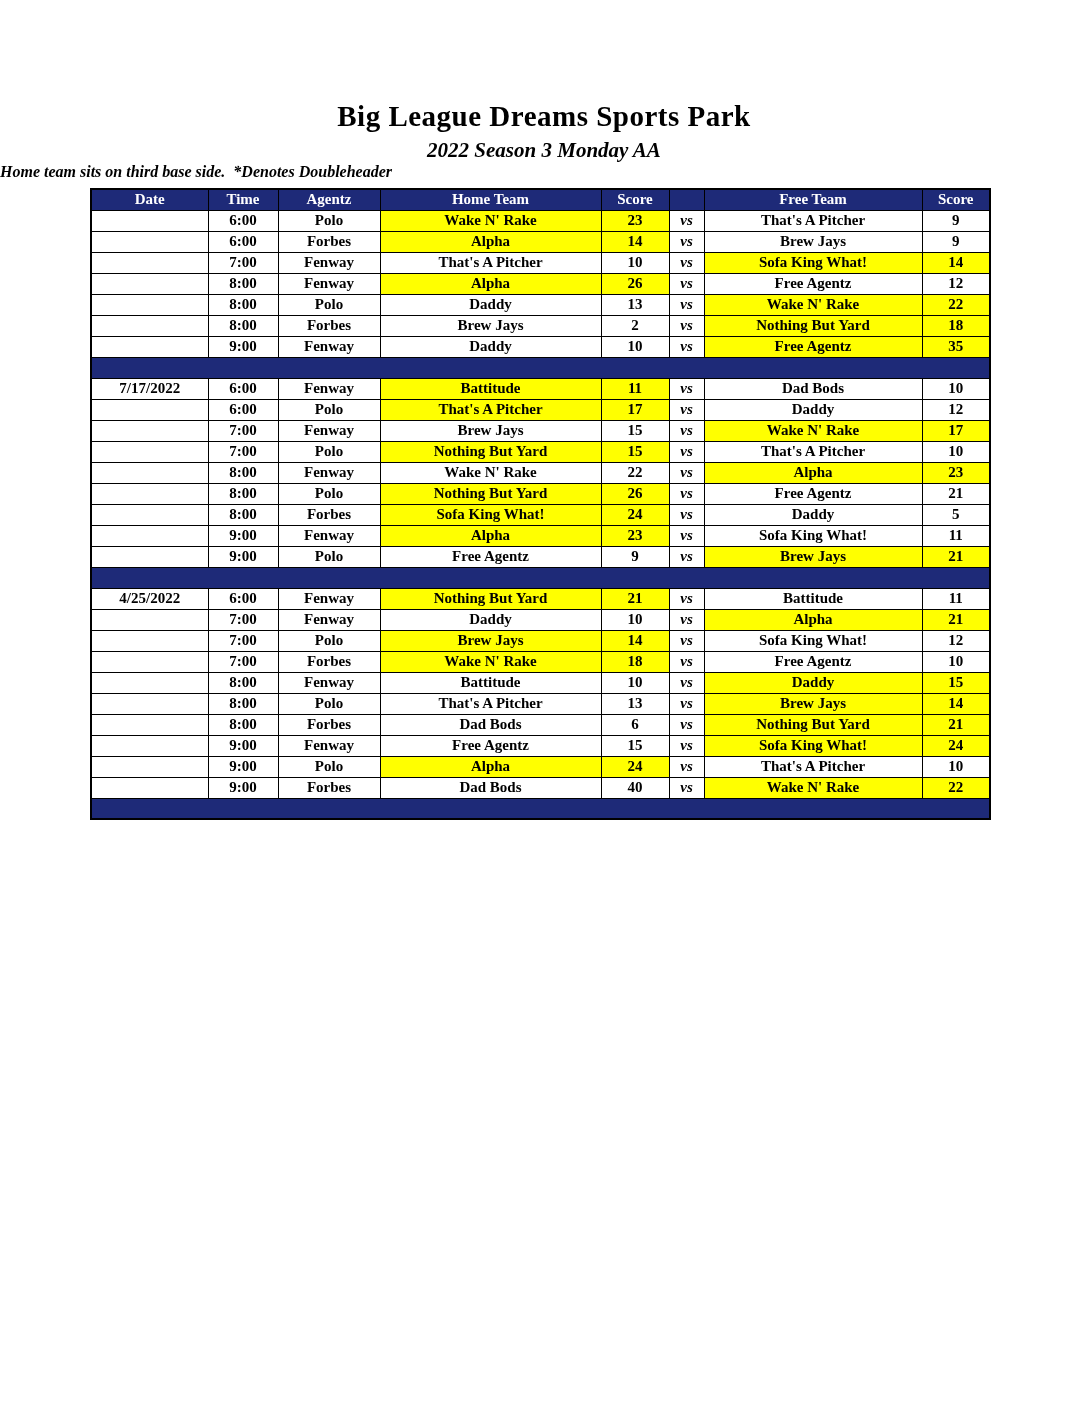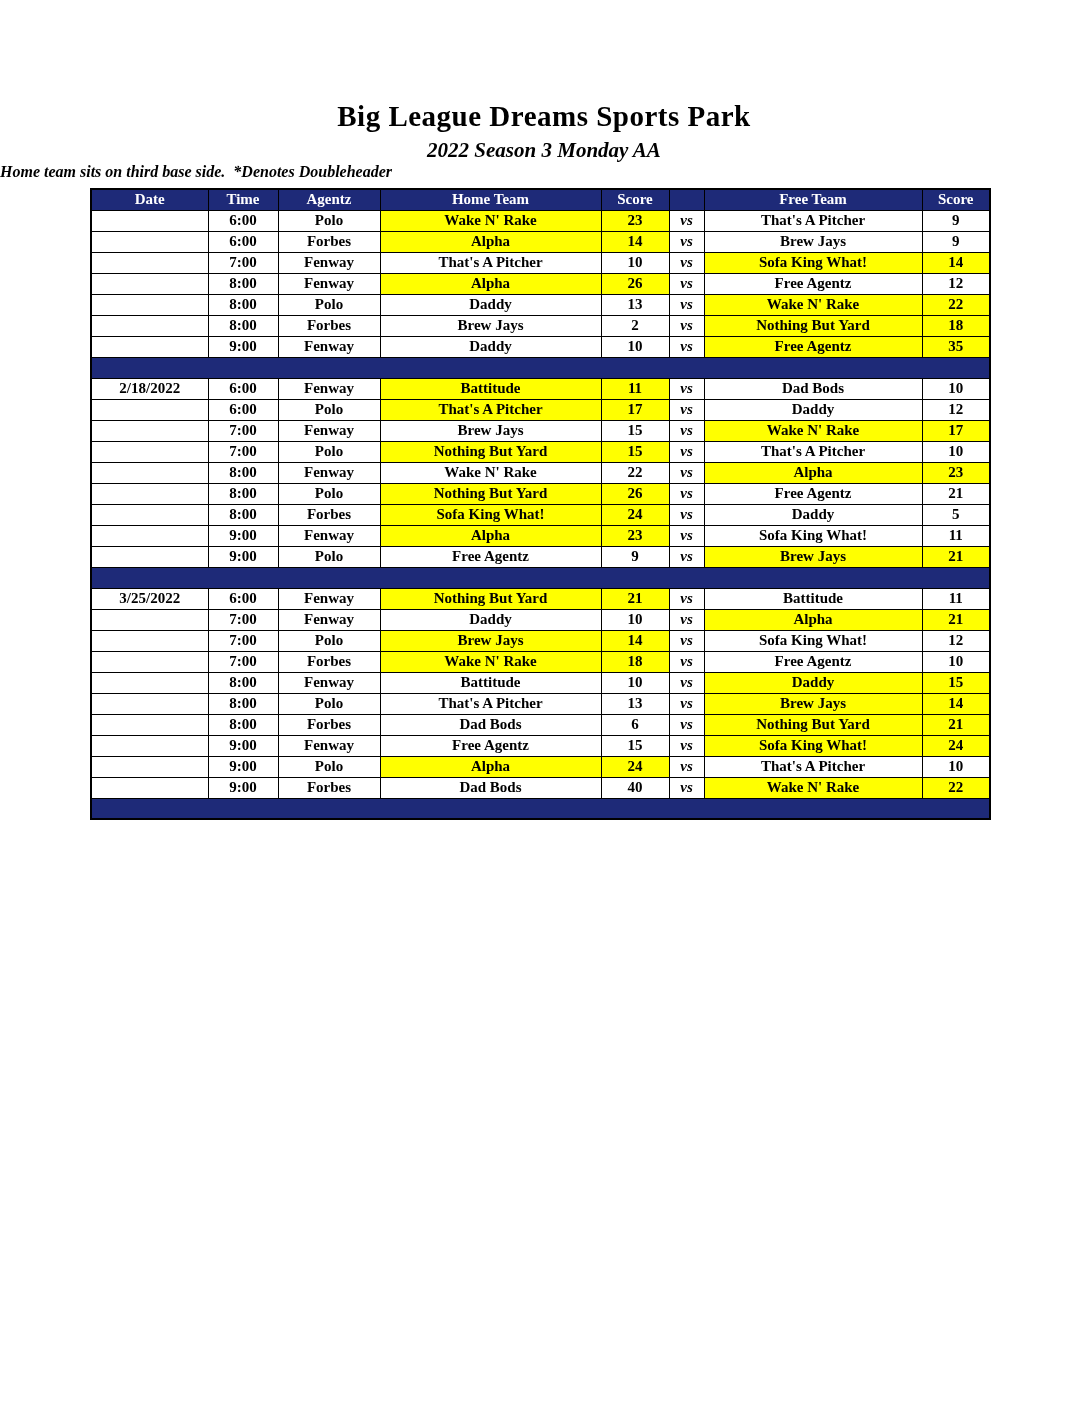--- a/index.html
+++ b/index.html
@@ -184,21 +184,21 @@
           <td class="team">Daddy</td>
           <td class="score">10</td>
           <td class="vs">vs</td>
           <td class="team hl">Free Agentz</td>
           <td class="score hl">35</td>
         </tr>
         <tr>
           <td colspan="8" class="sep"></td>
         </tr>
         <tr>
-          <td class="date">2/18/2022</td>
+          <td class="date">7/17/2022</td>
           <td class="time">6:00</td>
           <td class="replica">Fenway</td>
           <td class="team hl">Battitude</td>
           <td class="score hl">11</td>
           <td class="vs">vs</td>
           <td class="team">Dad Bods</td>
           <td class="score">10</td>
         </tr>
         <tr>
           <td class="date"></td>
@@ -277,21 +277,21 @@
           <td class="team">Free Agentz</td>
           <td class="score">9</td>
           <td class="vs">vs</td>
           <td class="team hl">Brew Jays</td>
           <td class="score hl">21</td>
         </tr>
         <tr>
           <td colspan="8" class="sep"></td>
         </tr>
         <tr>
-          <td class="date">3/25/2022</td>
+          <td class="date">4/25/2022</td>
           <td class="time">6:00</td>
           <td class="replica">Fenway</td>
           <td class="team hl">Nothing But Yard</td>
           <td class="score hl">21</td>
           <td class="vs">vs</td>
           <td class="team">Battitude</td>
           <td class="score">11</td>
         </tr>
         <tr>
           <td class="date"></td>

